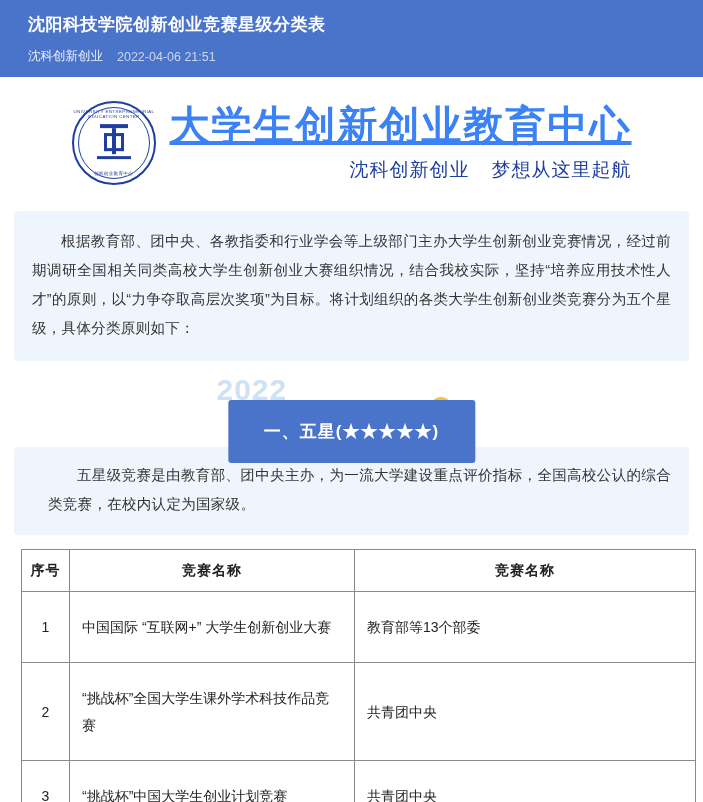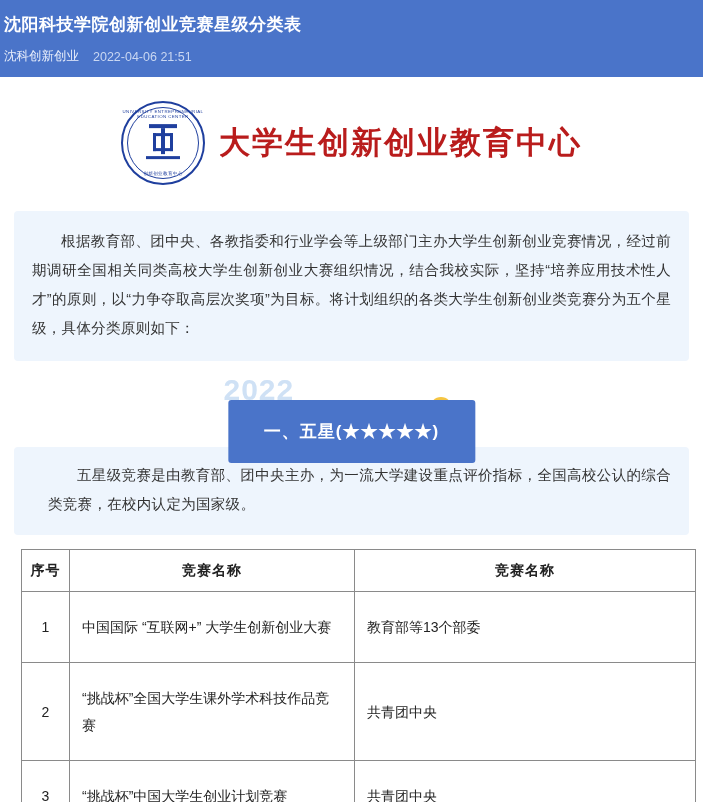--- a/index.html
+++ b/index.html
@@ -7,21 +7,21 @@
     margin: 0; padding: 0;
     width: 703px;
     background: #ffffff;
     font-family: "Liberation Sans", sans-serif;
   }
   body { width: 703px; min-height: 802px; position: relative; overflow: hidden; }
 
   
   .header {
     background: #4a74c9;
-    padding: 14px 16px 12px 4px;
+    padding: 14px 16px 12px 28px;
     color: #ffffff;
   }
   .header-title {
     font-size: 17px;
     font-weight: bold;
     line-height: 1.3;
     letter-spacing: 0.5px;
     color: #ffffff;
   }
   .header-meta {
@@ -81,26 +81,27 @@
   }
   .logo-seal .seal-core {
     position: absolute;
     left: 50%; top: 50%;
     transform: translate(-50%, -52%);
     width: 42px; height: 44px;
     color: #1f3f9e;
   }
   .logo-text-wrap { display: flex; flex-direction: column; }
   .logo-main {
-    font-size: 31px;
-    font-weight: bold;
-    color: #b91c1c;
+    font-size: 40px;
+    font-weight: bold;
+    color: #3b82f6;
     letter-spacing: 2px;
     line-height: 1.1;
     white-space: nowrap;
+    text-decoration: underline;
   }
   .logo-sub {
     margin-top: 10px;
     font-size: 19px;
     color: #1f3f9e;
     letter-spacing: 1px;
     text-align: right;
     white-space: nowrap;
   }
   .logo-sub .gap { display: inline-block; width: 22px; }
@@ -130,21 +131,20 @@
   .ghost-year {
     position: absolute;
     left: 50%;
     transform: translateX(-135px);
     top: 6px;
     font-size: 30px;
     font-weight: bold;
     color: #cfe1f5;
     letter-spacing: 1px;
     user-select: none;
-    margin-left: 7px;
   }
   .title-dot {
     position: absolute;
     left: 50%;
     transform: translateX(78px);
     top: 30px;
     width: 22px; height: 22px;
     border-radius: 50%;
     background: #f5c542;
   }
@@ -240,20 +240,23 @@
         <rect x="19" y="8" width="4" height="26" fill="#1f3f9e"></rect>
         <rect x="11" y="13" width="20" height="3" fill="#1f3f9e"></rect>
         <rect x="11" y="13" width="3" height="18" fill="#1f3f9e"></rect>
         <rect x="28" y="13" width="3" height="18" fill="#1f3f9e"></rect>
         <rect x="11" y="28" width="20" height="3" fill="#1f3f9e"></rect>
         <rect x="4" y="36" width="34" height="3" fill="#1f3f9e"></rect>
       </svg>
     </div>
     <div class="logo-text-wrap">
       <div class="logo-main">大学生创新创业教育中心</div>
+      <div class="logo-sub">
+        <span>沈科创新创业</span><span class="gap"></span><span>梦想从这里起航</span>
+      </div>
     </div>
   </div>
 
   <div class="intro-box">
     <div class="intro-text">根据教育部、团中央、各教指委和行业学会等上级部门主办大学生创新创业竞赛情况，经过前期调研全国相关同类高校大学生创新创业大赛组织情况，结合我校实际，坚持“培养应用技术性人才”的原则，以“力争夺取高层次奖项”为目标。将计划组织的各类大学生创新创业类竞赛分为五个星级，具体分类原则如下：</div>
   </div>
 
   <div class="section-title-wrap">
     <div class="ghost-year">2022</div>
     <div class="title-dot"></div>

